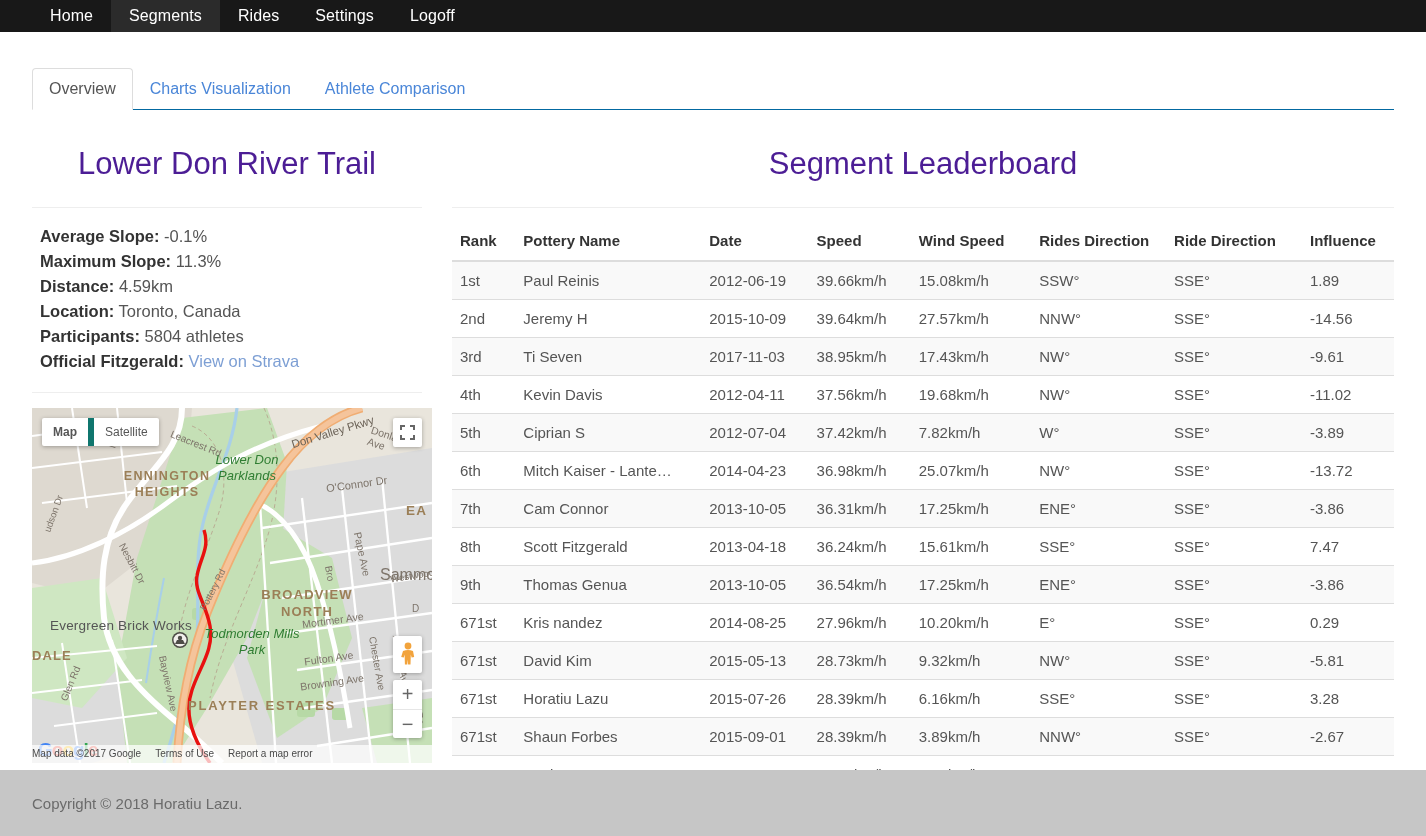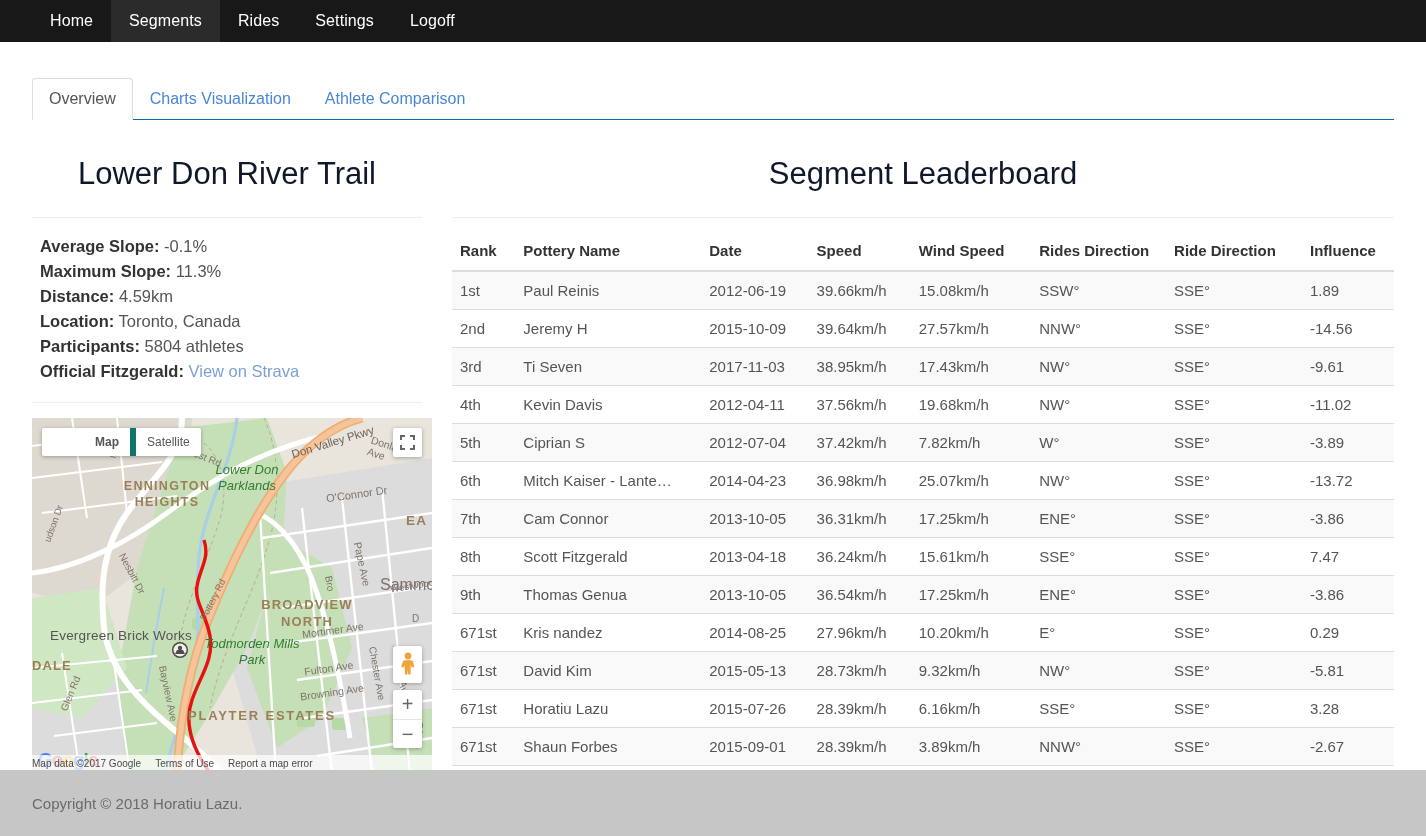--- a/index.html
+++ b/index.html
@@ -7,21 +7,21 @@
     margin: 0; padding: 0;
     width: 1426px; height: 836px;
     overflow: hidden;
     background: #ffffff;
     font-family: "Liberation Sans", sans-serif;
     color: #333333;
   }
 
   
   .navbar {
-    height: 42px;
+    height: 32px;
     background: #181818;
     display: flex;
     align-items: stretch;
     padding-left: 32px;
   }
   .nav-item {
     display: flex;
     align-items: center;
     padding: 0 18px;
     color: #ffffff;
@@ -67,21 +67,21 @@
     padding: 0 32px;
     gap: 0;
   }
   .col-left  { width: 405px; flex: 0 0 405px; padding-right: 15px; }
   .col-right { flex: 1 1 auto; padding-left: 15px; }
 
   h2.panel-title {
     text-align: center;
     font-size: 31px;
     font-weight: 400;
-    color: #0f172a;
+    color: #4c1d95;
     margin: 37px 0 0 0;
     line-height: 1.1;
   }
   .hr {
     border: 0;
     border-top: 1px solid #eeeeee;
     margin: 26px 0 0 0;
   }
 
   .facts {
@@ -117,21 +117,20 @@
     box-shadow: 0 1px 4px rgba(0,0,0,.3);
     border-radius: 2px;
     font-size: 11px;
     color: #333;
   }
   .maptype {
     top: 10px; left: 10px;
     display: flex;
     height: 28px;
     align-items: stretch;
-    padding-left: 42px;
   }
   .maptype div {
     display: flex; align-items: center;
     padding: 0 11px;
     font-size: 12px;
     font-weight: bold;
     color: #565656;
     cursor: pointer;
   }
   .maptype div + div { border-left: 6px solid #0f766e; font-weight: normal; color: #565656; }

